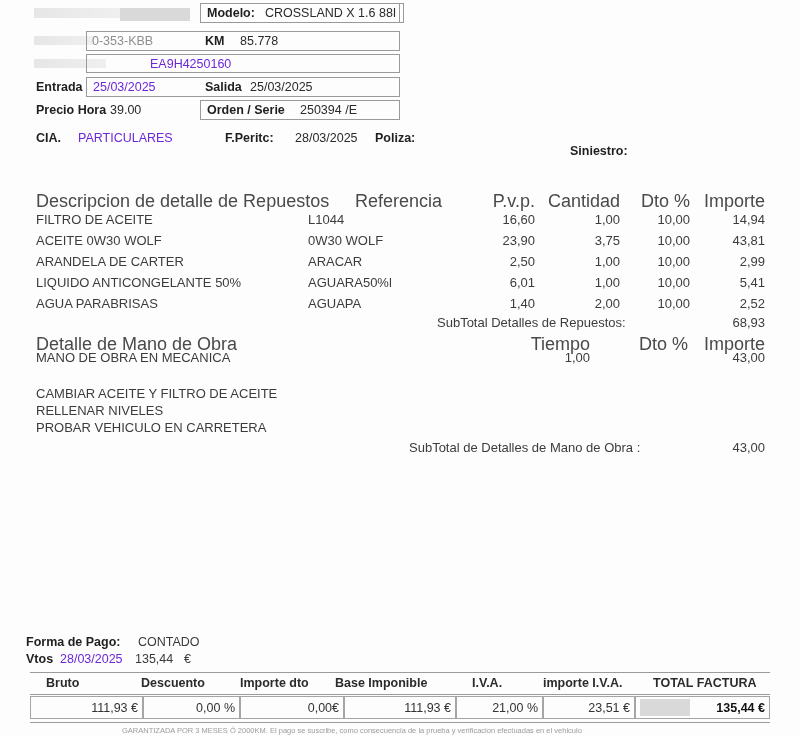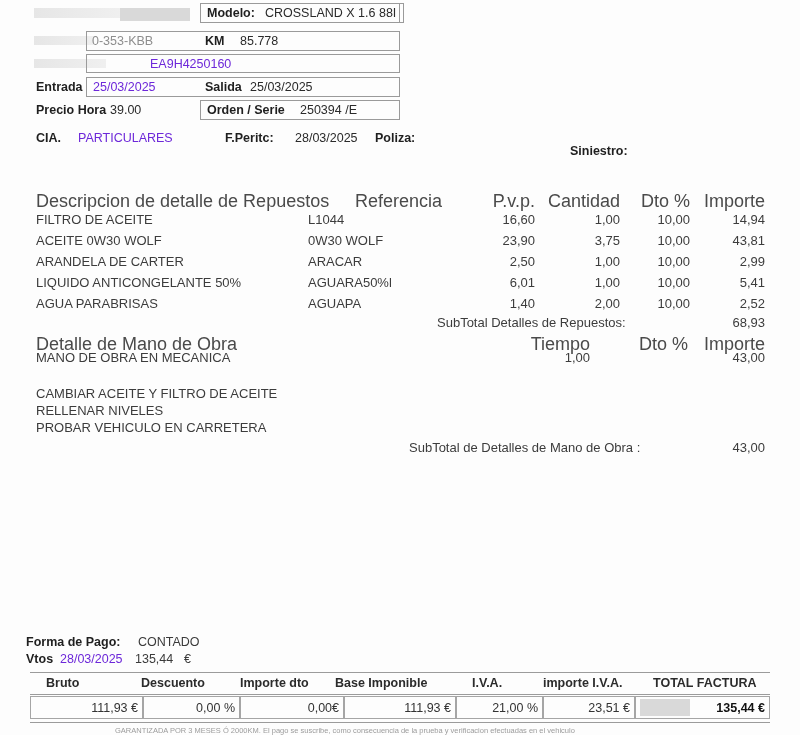--- a/index.html
+++ b/index.html
@@ -231,15 +231,15 @@
   <div class="totals-cell num faded" style="left:35px; top:701px; width:103px;">111,93 €</div>
   <div class="totals-cell num" style="left:148px; top:701px; width:87px;">0,00 %</div>
   <div class="totals-cell num" style="left:245px; top:701px; width:94px;">0,00€</div>
   <div class="totals-cell num" style="left:349px; top:701px; width:102px;">111,93 €</div>
   <div class="totals-cell num" style="left:461px; top:701px; width:77px;">21,00 %</div>
   <div class="totals-cell num" style="left:548px; top:701px; width:82px;">23,51 €</div>
   <div class="totals-cell num" style="left:640px; top:701px; width:125px; font-weight:bold; color:#111;">135,44 €</div>
 
   <div class="hr" style="left:30px; top:722px; width:740px;"></div>
 
-  <div class="bottom-legal" style="left:115px; top:726px;">GARANTIZADA POR 3 MESES Ó 2000KM. El pago se suscribe, como consecuencia de la prueba y verificacion efectuadas en el vehiculo</div>
+  <div class="bottom-legal" style="left:122px; top:726px;">GARANTIZADA POR 3 MESES Ó 2000KM. El pago se suscribe, como consecuencia de la prueba y verificacion efectuadas en el vehiculo</div>
 
 </div>
 
 </body></html>

